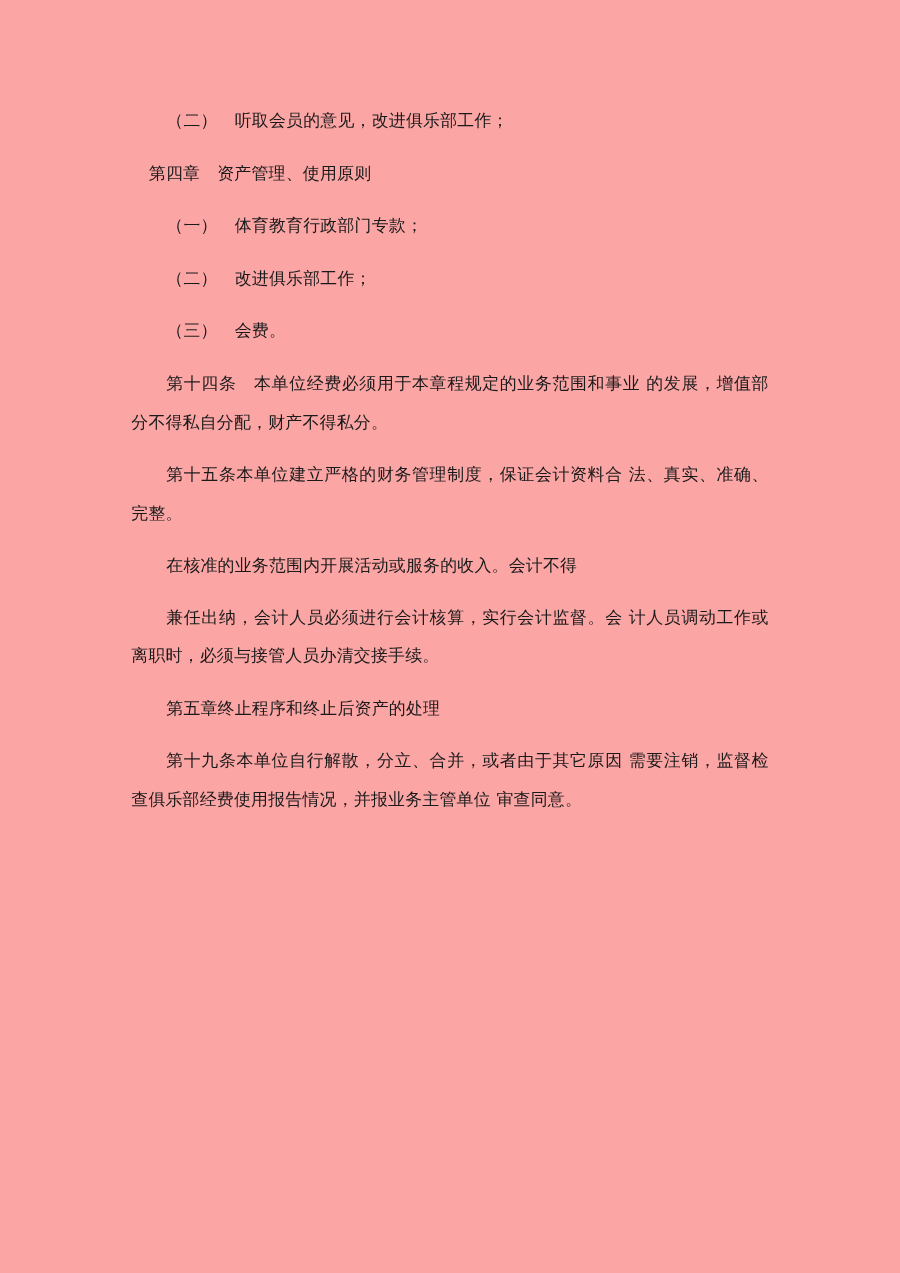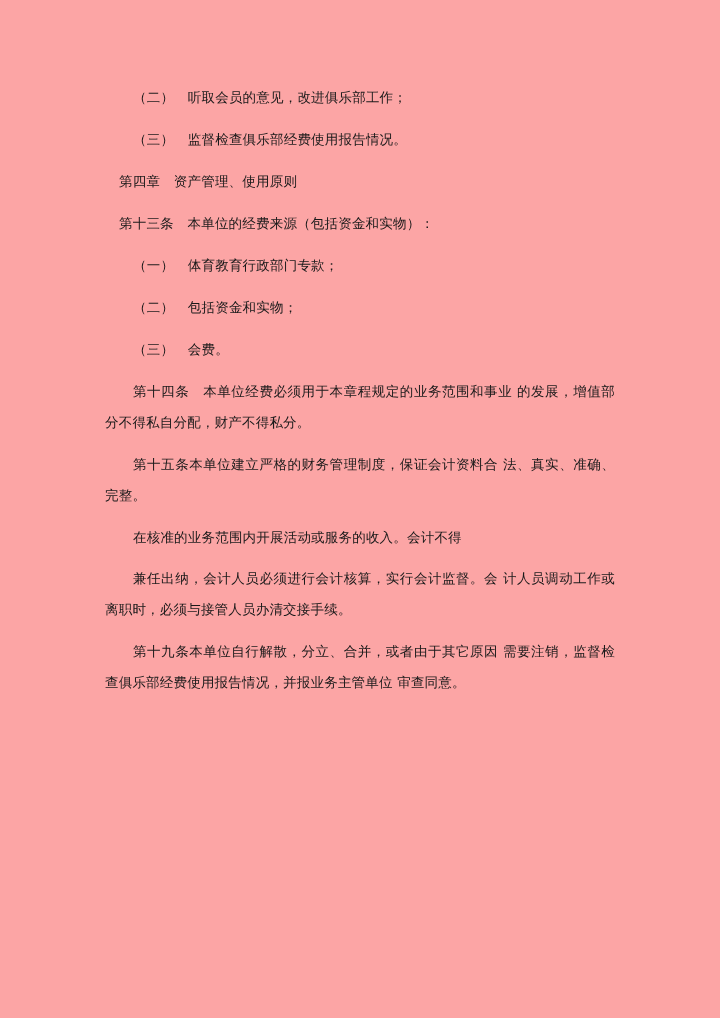--- a/index.html
+++ b/index.html
@@ -51,25 +51,24 @@
   .para.tight {
     margin-bottom: 10px;
   }
 </style>
 </head>
 <body>
 
 <div class="page">
   <div class="doc-body">
     <p class="para indent-1">（二）　听取会员的意见，改进俱乐部工作；</p>
-    <p class="para indent-1">（三）　监督检查俱乐部经费使用报告情况。</p>
     <p class="para indent-2">第四章　资产管理、使用原则</p>
-    <p class="para indent-2">第十三条　本单位的经费来源（包括资金和实物）：</p>
     <p class="para indent-1">（一）　体育教育行政部门专款；</p>
-    <p class="para indent-1">（二）　包括资金和实物；</p>
+    <p class="para indent-1">（二）　改进俱乐部工作；</p>
     <p class="para indent-1">（三）　会费。</p>
     <p class="para flow">第十四条　本单位经费必须用于本章程规定的业务范围和事业 的发展，增值部分不得私自分配，财产不得私分。</p>
     <p class="para flow">第十五条本单位建立严格的财务管理制度，保证会计资料合 法、真实、准确、完整。</p>
     <p class="para flow tight">在核准的业务范围内开展活动或服务的收入。会计不得</p>
     <p class="para flow">兼任出纳，会计人员必须进行会计核算，实行会计监督。会 计人员调动工作或离职时，必须与接管人员办清交接手续。</p>
+    <p class="para flow">第五章终止程序和终止后资产的处理</p>
     <p class="para flow">第十九条本单位自行解散，分立、合并，或者由于其它原因 需要注销，监督检查俱乐部经费使用报告情况，并报业务主管单位 审查同意。</p>
   </div>
 </div>
 
 </body></html>

